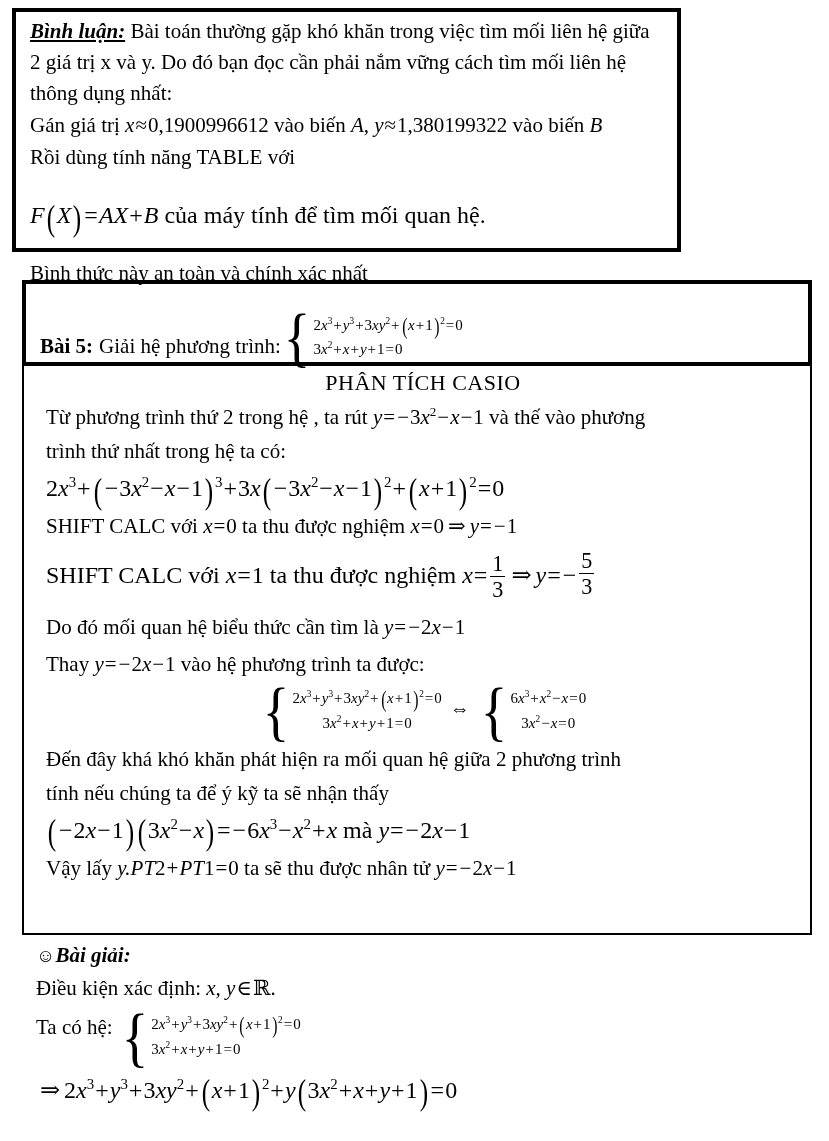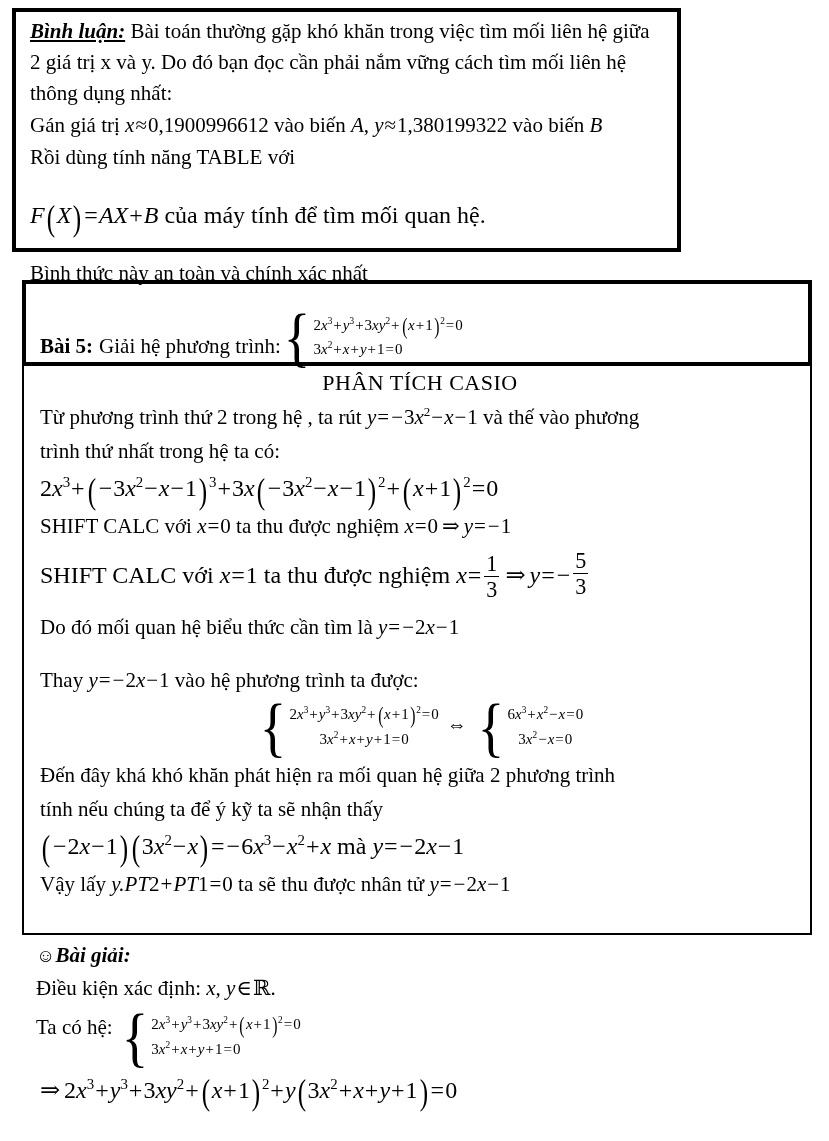--- a/index.html
+++ b/index.html
@@ -71,21 +71,21 @@
   
   .box-body {
     position: absolute;
     left: 22px;
     top: 366px;
     width: 790px;
     height: 569px;
     border: 2px solid #000;
     border-top: none;
     box-sizing: border-box;
-    padding: 2px 10px 0 16px;
+    padding: 2px 10px 0 22px;
   }
   .casio-title {
     text-align: center;
     font-size: 22px;
     letter-spacing: 0.5px;
     margin: 2px 0 6px 0;
   }
   .box-body .txt { margin: 0 0 3px 0; }
   .box-body .mathline { margin: 2px 0 4px 0; }
 
@@ -254,21 +254,21 @@
             <span class="bot">3</span>
           </span>
         </span>
     </p>
 
     <p class="txt">
       <span>Do đó mối quan hệ biểu thức cần tìm là</span>
       <span><i class="v">y</i><span class="op">=</span><span class="op">−</span><span class="num">2</span><i class="v">x</i><span class="op">−</span><span class="num">1</span></span>
     </p>
 
-    <p class="txt" style="margin-top:22px;">
+    <p class="txt" style="margin-top:6px;">
       <span>Thay</span>
       <span><i class="v">y</i><span class="op">=</span><span class="op">−</span><span class="num">2</span><i class="v">x</i><span class="op">−</span><span class="num">1</span></span>
       <span>vào hệ phương trình ta được:</span>
     </p>
 
     <div class="center" style="margin:6px 0 8px 0;">
       <span class="inline-sys">
         <span class="brace brace-tall">{</span>
         <span class="sys-rows">
           <span>

